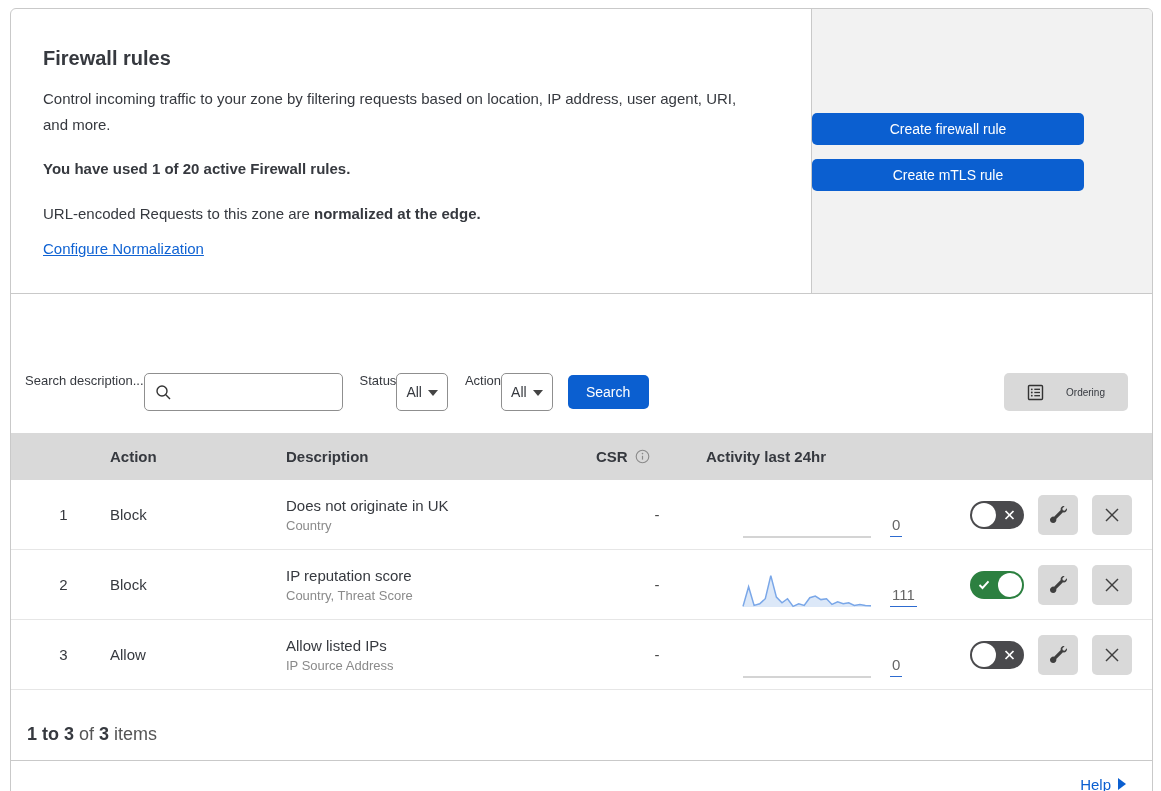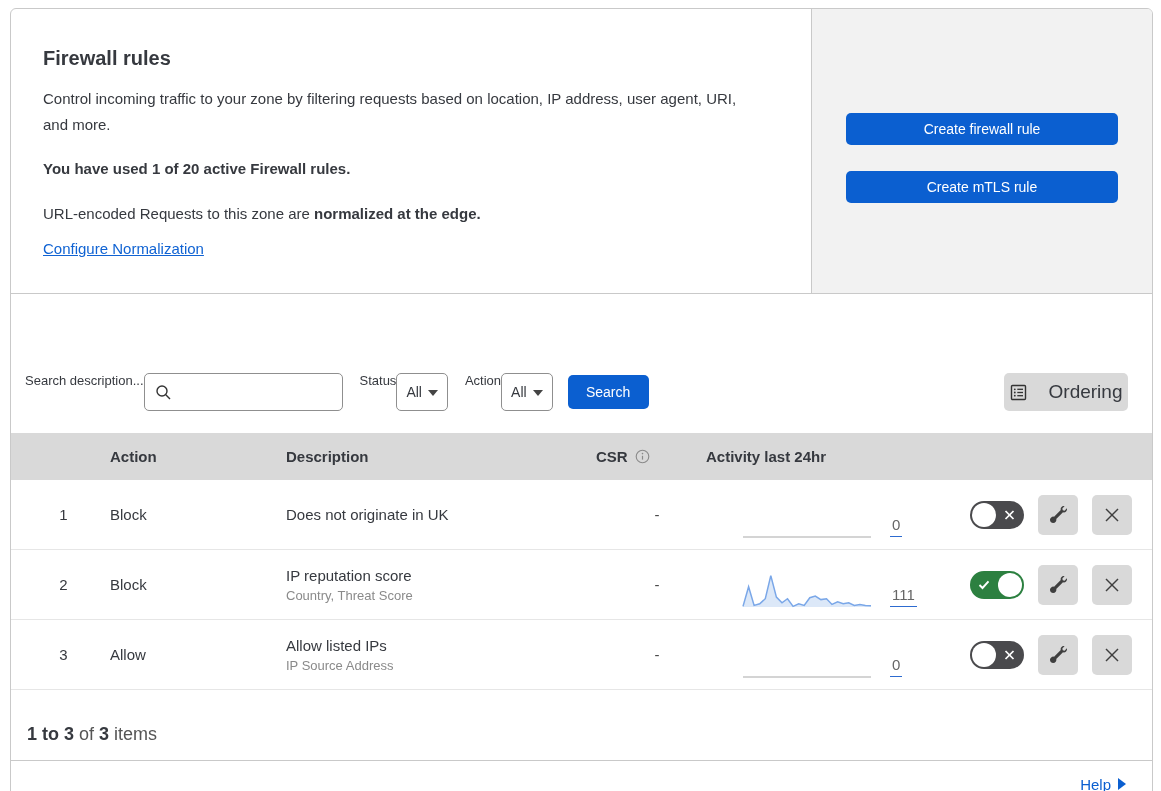--- a/index.html
+++ b/index.html
@@ -16,21 +16,21 @@
   .top-left { width: 801px; padding: 38px 40px 0 32px; border-right: 1px solid #c9c9c9; }
   .page-title { font-size: 20px; font-weight: 700; margin-bottom: 16px; }
   .desc { font-size: 15px; line-height: 26px; max-width: 705px; margin-bottom: 22px; }
   .usage { font-size: 15px; font-weight: 700; margin-bottom: 28px; }
   .norm { font-size: 15px; margin-bottom: 18px; }
   .norm strong { font-weight: 700; }
   .link { font-size: 15px; color: #1063d3; text-decoration: underline; cursor: pointer; }
 
   .top-right {
     flex: 1; background: #f2f2f2; padding-top: 104px;
-    display: flex; flex-direction: column; align-items: center; gap: 26px;
+    display: flex; flex-direction: column; gap: 14px;
   }
   .btn-primary {
     width: 272px; height: 32px; background: #0b5fd0; color: #fff;
     border: none; border-radius: 5px; font-size: 14px; cursor: pointer;
     font-family: "Liberation Sans", sans-serif;
   }
 
   
   .filters { display: flex; align-items: flex-end; padding: 27px 24px 0 12px; height: 117px; }
   .fgroup { display: flex; flex-direction: row; margin-right: 15px; }
@@ -52,21 +52,21 @@
     border-right: 5px solid transparent; border-top: 6px solid #444; margin-top: 2px; }
   .btn-search {
     height: 34px; width: 81px; background: #0b5fd0; color: #fff; border: none;
     border-radius: 5px; font-size: 14px; margin-bottom: 2px; cursor: pointer;
     font-family: "Liberation Sans", sans-serif;
     margin-top: 20px;
   }
   .spacer { flex: 1; }
   .btn-ordering {
     height: 38px; width: 124px; background: #d9d9d9; border: none; border-radius: 5px;
-    font-size: 19px; color: #36393f; display: flex; align-items: center; justify-content: center;
+    font-size: 10px; color: #36393f; display: flex; align-items: center; justify-content: center;
     gap: 22px; cursor: pointer; font-family: "Liberation Sans", sans-serif;
   }
 
   
   .grid-row { display: grid; grid-template-columns: 95px 176px 310px 110px 228px 1fr; align-items: center; }
   .thead { height: 47px; background: #d9d9d9; margin-top: 22px; font-size: 15px; font-weight: 700; }
   .thead .cell { padding-left: 4px; }
   .col-csr { padding-left: 20px; display: flex; align-items: center; gap: 7px; }
   .trow { height: 70px; border-bottom: 1px solid #e6e6e6; font-size: 15px; }
   .cell-num { padding-left: 10px; text-align: center; }
@@ -187,20 +187,21 @@
     </div>
     <div class="cell">Activity last 24hr</div>
     <div class="cell"></div>
   </div>
 
   <div class="grid-row trow">
     <div class="cell-num">1</div>
     <div class="cell-action">Block</div>
     <div class="cell-desc">
       <div class="desc-main">Does not originate in UK</div>
+      <div class="desc-sub">Country</div>
     </div>
     <div class="cell-csr">-</div>
     <div class="cell-activity">
       <span class="spark"><svg width="130" height="40">
             <line x1="1" y1="37" x2="129" y2="37" stroke="#c6c6c6" stroke-width="1.5"></line>
           </svg></span>
       <a class="count">0</a>
     </div>
     <div class="cell-controls">
       <div class="toggle off">

